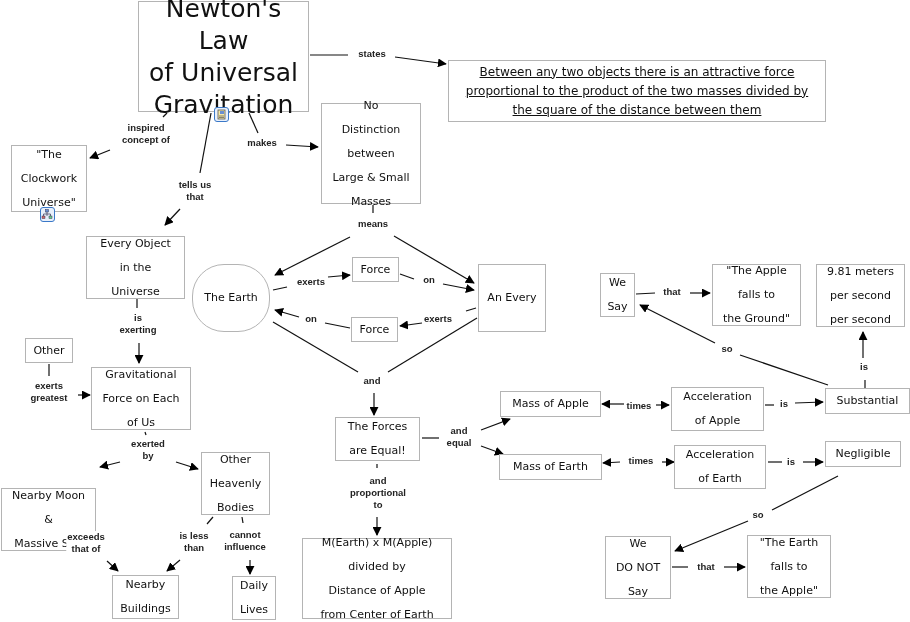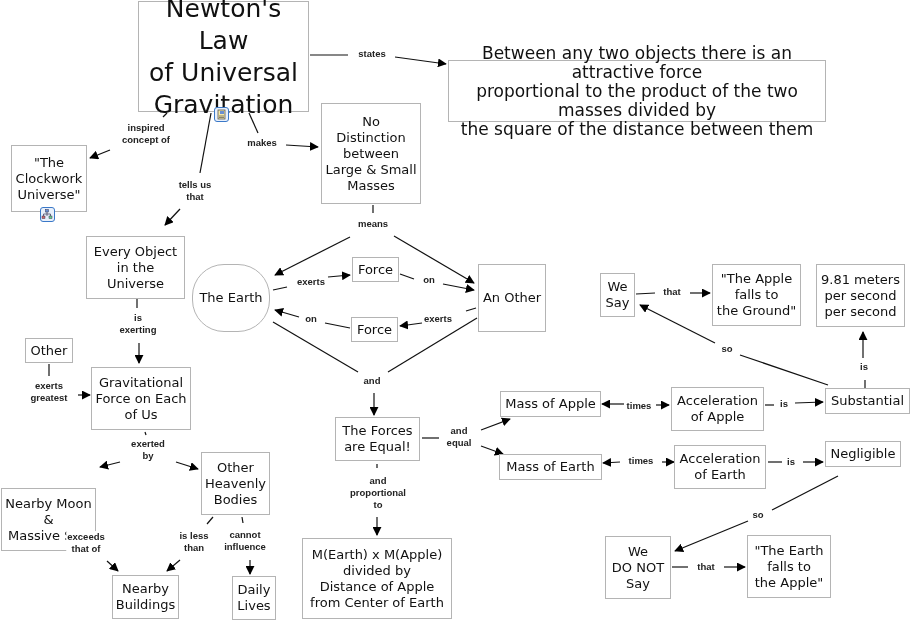--- a/index.html
+++ b/index.html
@@ -1,23 +1,23 @@
 <!DOCTYPE html>
 <html><head>
 <meta charset="utf-8">
 <style>
   html, body { margin:0; padding:0; background:#ffffff; }
   body { width:910px; height:622px; position:relative; overflow:hidden; font-family:"DejaVu Sans", sans-serif; }
   #stage { position:absolute; left:0; top:0; width:790px; height:622px;padding-left:16px; }
   svg#links { position:absolute; left:0; top:0; width:910px; height:622px; }
   .node { position:absolute; border:1px solid #b4b4b4; background:#fff; box-sizing:border-box;
           display:flex; align-items:center; justify-content:center; text-align:center;
-          font-family:"DejaVu Sans", sans-serif; color:#111; font-size:13px; line-height:16px; white-space:pre-line; }
+          font-family:"DejaVu Sans", sans-serif; color:#111; font-size:11px; line-height:24px; white-space:pre-line; }
   .node.big { font-size:25px; line-height:32px; }
-  .node.para { font-size:17px; line-height:19px; }
+  .node.para { font-size:12px; line-height:19px;text-decoration:underline; }
   .lbl { position:absolute; font-family:"Liberation Sans", sans-serif; font-weight:bold; font-size:9.5px; line-height:12px;
          color:#222; text-align:center; white-space:pre-line; transform:translate(-50%,-50%); background:#fff; padding:0 1px; }
   .ico { position:absolute; width:15px; height:15px; border:1.5px solid #3a78c8; border-radius:3px; background:#e8f0fb; box-sizing:border-box; }
   .ico svg { position:absolute; left:0; top:0; width:12px; height:12px; }
 </style>
 </head>
 <body>
 
 <div id="stage">
   <svg id="links" viewBox="0 0 910 622">
@@ -144,21 +144,21 @@
 Distinction
 between
 Large &amp; Small
 Masses</div>
   <div class="node" style="left:86px;top:236px;width:99px;height:63px;">Every Object
 in the
 Universe</div>
   <div class="node" style="left:192px;top:264px;width:78px;height:68px;border-radius:32px;">The Earth</div>
   <div class="node" style="left:352px;top:257px;width:47px;height:25px;">Force</div>
   <div class="node" style="left:351px;top:317px;width:47px;height:25px;">Force</div>
-  <div class="node" style="left:478px;top:264px;width:68px;height:68px;">An Other</div>
+  <div class="node" style="left:478px;top:264px;width:68px;height:68px;">An Every</div>
   <div class="node" style="left:25px;top:338px;width:48px;height:25px;">Other</div>
   <div class="node" style="left:91px;top:367px;width:100px;height:63px;">Gravitational
 Force on Each
 of Us</div>
   <div class="node" style="left:1px;top:456px;width:95px;height:63px;margin-top:32px;">Nearby Moon
 &amp;
 Massive Sun</div>
   <div class="node" style="left:201px;top:452px;width:69px;height:63px;">Other
 Heavenly
 Bodies</div>

